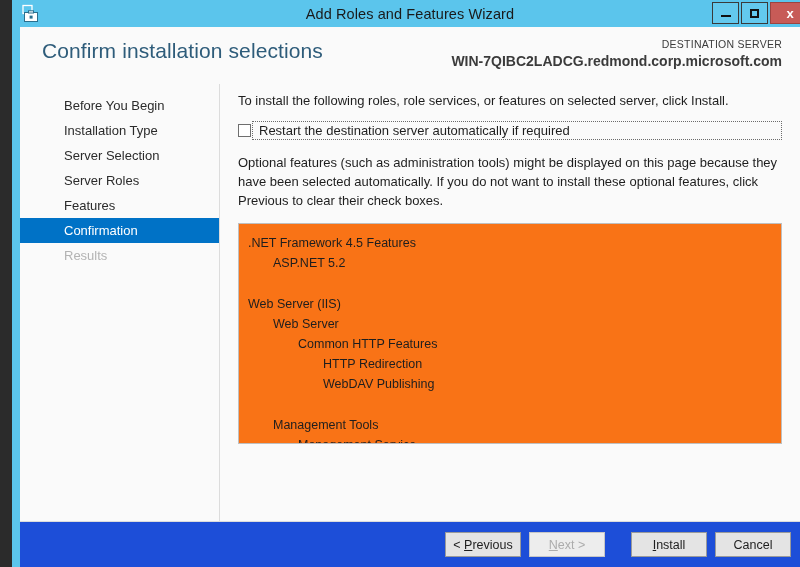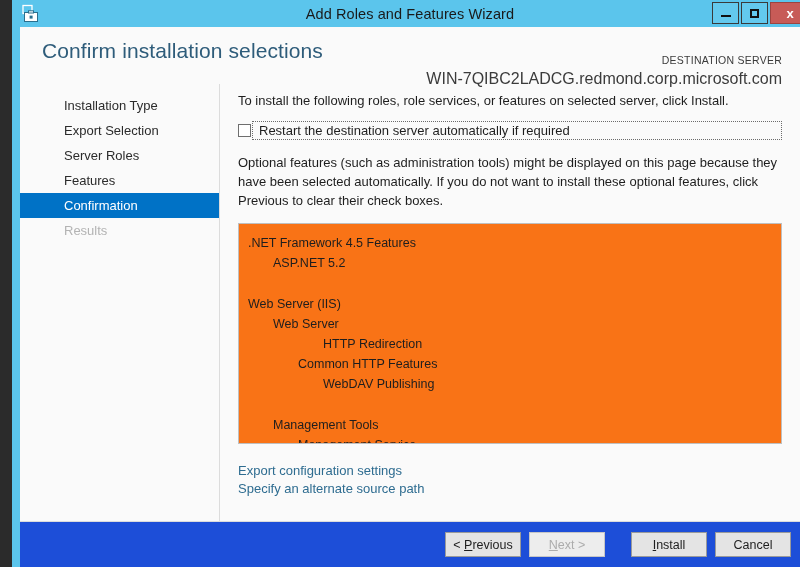--- a/index.html
+++ b/index.html
@@ -108,32 +108,33 @@
   .page-title {
     font-size: 21px;
     font-weight: normal;
     color: #2E5C7A;
     letter-spacing: 0.1px;
     white-space: nowrap;
   }
   .dest {
     position: absolute;
     right: 22px;
-    top: 26px;
+    top: 10px;
     text-align: right;
     line-height: 1.42;
   }
   .dest-label {
     font-size: 10.5px;
     color: #3b3b3b;
     letter-spacing: 0.25px;
   }
   .dest-name {
-    font-size: 16px;
+    font-size: 14px;
     color: #3b3b3b;
+    font-weight: bold;
   }
 
   
   .middle {
     flex: 1 1 auto;
     display: flex;
     min-height: 0;
     background: #FAFAFA;
   }
 
@@ -318,24 +319,27 @@
         <div class="dest">
           <div class="dest-label">DESTINATION SERVER</div>
           <div class="dest-name">WIN-7QIBC2LADCG.redmond.corp.microsoft.com</div>
         </div>
       </div>
 
       <div class="middle">
 
         <div class="sidebar">
           <div class="nav-item">
+            <span>Before You Begin</span>
+          </div>
+          <div class="nav-item">
             <span>Installation Type</span>
           </div>
           <div class="nav-item">
-            <span>Export Selection</span>
+            <span>Server Selection</span>
           </div>
           <div class="nav-item">
             <span>Server Roles</span>
           </div>
           <div class="nav-item">
             <span>Features</span>
           </div>
           <div class="nav-item selected">
             <span>Confirmation</span>
           </div>
@@ -354,32 +358,28 @@
           </div>
 
           <div class="optional">Optional features (such as administration tools) might be displayed on this page because they have been selected automatically. If you do not want to install these optional features, click Previous to clear their check boxes.</div>
 
           <div class="listbox">
             <div class="li lvl0">.NET Framework 4.5 Features</div>
             <div class="li lvl1">ASP.NET 5.2</div>
             <div class="li gap"></div>
             <div class="li lvl0">Web Server (IIS)</div>
             <div class="li lvl1">Web Server</div>
+            <div class="li lvl2">Common HTTP Features</div>
             <div class="li lvl3">HTTP Redirection</div>
-            <div class="li lvl2">Common HTTP Features</div>
             <div class="li lvl3">WebDAV Publishing</div>
             <div class="li gap"></div>
             <div class="li lvl1">Management Tools</div>
             <div class="li lvl2">Management Service</div>
           </div>
 
-          <div class="links">
-            <a class="link">Export configuration settings</a>
-            <a class="link">Specify an alternate source path</a>
-          </div>
 
         </div>
       </div>
 
       <div class="footer">
         <button class="btn">&lt;&nbsp;<u>P</u>revious</button>
         <button class="btn disabled"><u>N</u>ext&nbsp;&gt;</button>
         <button class="btn group-gap"><u>I</u>nstall</button>
         <button class="btn">Cancel</button>
       </div>

